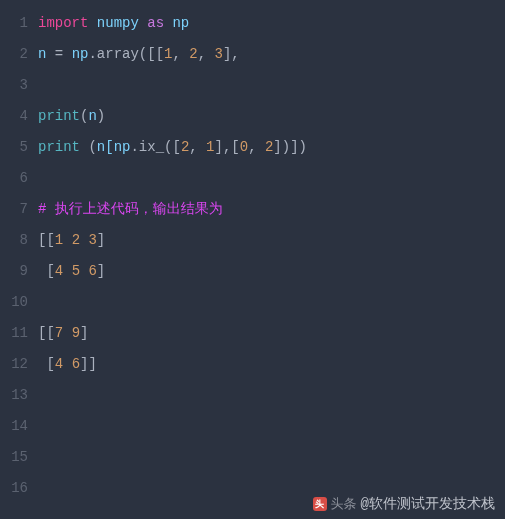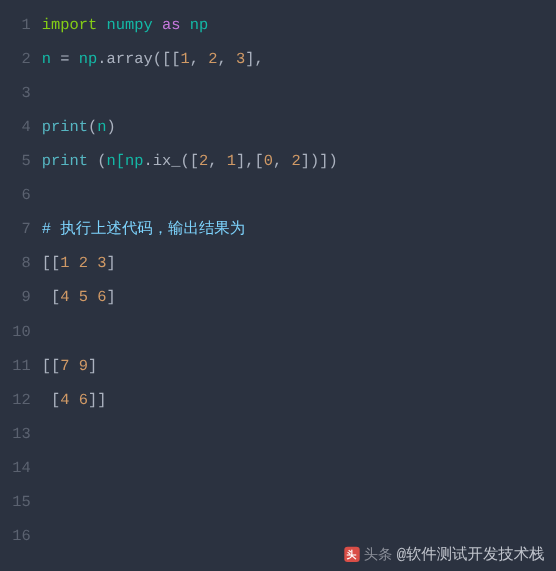--- a/index.html
+++ b/index.html
@@ -29,29 +29,29 @@
     }
     .code-area {
       flex: 1;
       color: #abb2bf;
     }
     .line {
       height: 31px;
       line-height: 31px;
       white-space: pre;
     }
-    .kw-import { color: #84cc16; }
+    .kw-import { color: #ec4899; }
     .kw-as { color: #c678dd; }
     .kw-print { color: #56b6c2; font-weight: 500; }
-    .ident { color: #14b8a6; text-align: center; }
+    .ident { color: #7dd3fc; text-align: center; }
     .func { color: #abb2bf; }
     .num { color: #d19a66; }
     .punct { color: #abb2bf; }
     .bracket { color: #abb2bf; }
-    .comment { color: #7dd3fc; }
+    .comment { color: #d946ef; }
     .assign { color: #abb2bf; }
     .footer {
       position: absolute;
       bottom: 6px;
       right: 10px;
       display: flex;
       align-items: center;
       gap: 4px;
       font-size: 11px;
       color: #9aa0aa;

